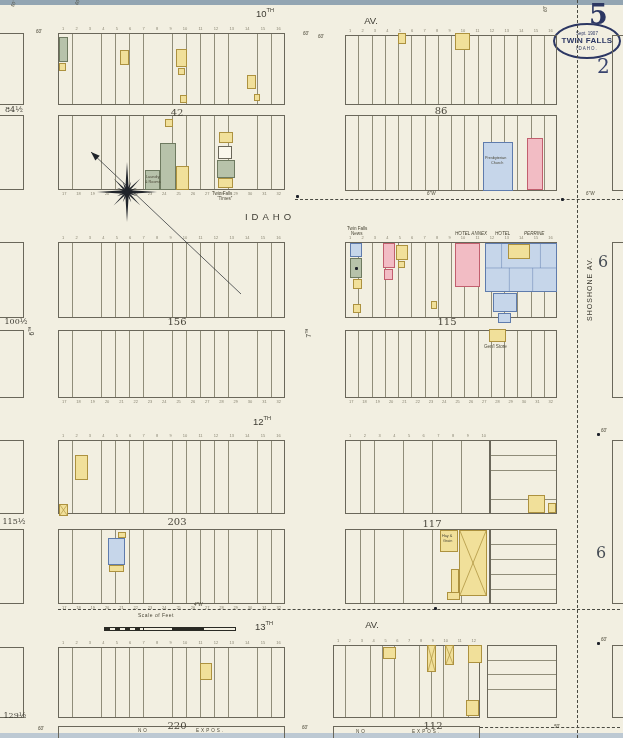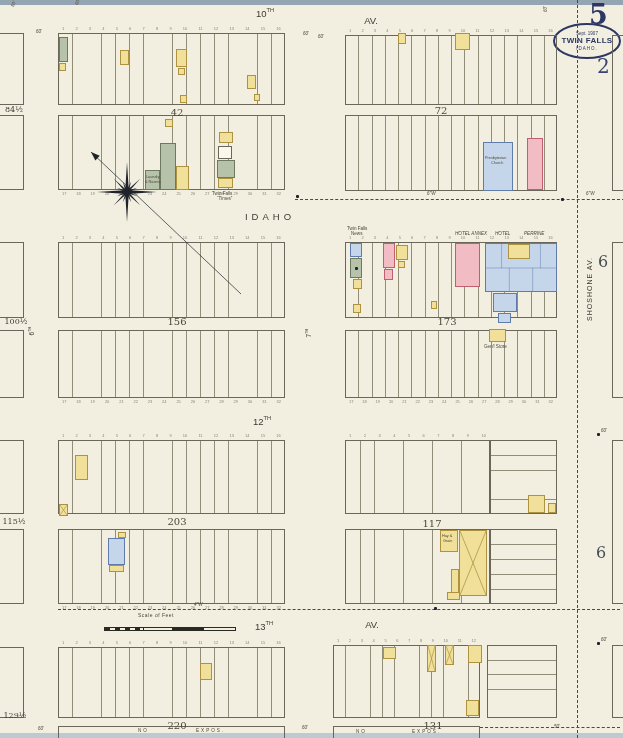--- a/index.html
+++ b/index.html
@@ -381,27 +381,27 @@
     </div>
     <div style="position: absolute; z-index: 2; left: 468px; top: 645px; width: 14px; height: 18px; background: rgb(241, 224, 154); border: 0.8px solid rgb(173, 146, 63);"></div>
     <div style="position: absolute; z-index: 2; left: 466px; top: 700px; width: 13px; height: 16px; background: rgb(241, 224, 154); border: 0.8px solid rgb(173, 146, 63);"></div>
     <div style="position: absolute; z-index: 4; left: 296px; top: 195px; width: 3px; height: 3px; background: rgb(31, 35, 43); border-radius: 1px;"></div>
     <div style="position: absolute; z-index: 4; left: 561px; top: 198px; width: 3px; height: 3px; background: rgb(31, 35, 43); border-radius: 1px;"></div>
     <div style="position: absolute; z-index: 4; left: 597px; top: 433px; width: 3px; height: 3px; background: rgb(31, 35, 43); border-radius: 1px;"></div>
     <div style="position: absolute; z-index: 4; left: 597px; top: 642px; width: 3px; height: 3px; background: rgb(31, 35, 43); border-radius: 1px;"></div>
     <div style="position: absolute; z-index: 4; left: 434px; top: 607px; width: 3px; height: 3px; background: rgb(31, 35, 43); border-radius: 1px;"></div>
     <div style="position: absolute; z-index: 4; left: 355px; top: 267px; width: 3px; height: 3px; background: rgb(31, 35, 43); border-radius: 1px;"></div>
     <div style="position: absolute; z-index: 4; left: 177px; top: 112px; font: 10px &quot;DejaVu Serif&quot;, serif; color: rgb(74, 71, 60); white-space: nowrap; transform: translate(-50%, -50%);">42</div>
-    <div style="position: absolute; z-index: 4; left: 441px; top: 110px; font: 10px &quot;DejaVu Serif&quot;, serif; color: rgb(74, 71, 60); white-space: nowrap; transform: translate(-50%, -50%);">72</div>
+    <div style="position: absolute; z-index: 4; left: 441px; top: 110px; font: 10px &quot;DejaVu Serif&quot;, serif; color: rgb(74, 71, 60); white-space: nowrap; transform: translate(-50%, -50%);">86</div>
     <div style="position: absolute; z-index: 4; left: 177px; top: 321px; font: 10px &quot;DejaVu Serif&quot;, serif; color: rgb(74, 71, 60); white-space: nowrap; transform: translate(-50%, -50%);">156</div>
-    <div style="position: absolute; z-index: 4; left: 447px; top: 321px; font: 10px &quot;DejaVu Serif&quot;, serif; color: rgb(74, 71, 60); white-space: nowrap; transform: translate(-50%, -50%);">173</div>
+    <div style="position: absolute; z-index: 4; left: 447px; top: 321px; font: 10px &quot;DejaVu Serif&quot;, serif; color: rgb(74, 71, 60); white-space: nowrap; transform: translate(-50%, -50%);">115</div>
     <div style="position: absolute; z-index: 4; left: 177px; top: 521px; font: 10px &quot;DejaVu Serif&quot;, serif; color: rgb(74, 71, 60); white-space: nowrap; transform: translate(-50%, -50%);">203</div>
     <div style="position: absolute; z-index: 4; left: 432px; top: 523px; font: 10px &quot;DejaVu Serif&quot;, serif; color: rgb(74, 71, 60); white-space: nowrap; transform: translate(-50%, -50%);">117</div>
     <div style="position: absolute; z-index: 4; left: 177px; top: 725px; font: 10px &quot;DejaVu Serif&quot;, serif; color: rgb(74, 71, 60); white-space: nowrap; transform: translate(-50%, -50%);">220</div>
-    <div style="position: absolute; z-index: 4; left: 433px; top: 725px; font: 10px &quot;DejaVu Serif&quot;, serif; color: rgb(74, 71, 60); white-space: nowrap; transform: translate(-50%, -50%);">131</div>
+    <div style="position: absolute; z-index: 4; left: 433px; top: 725px; font: 10px &quot;DejaVu Serif&quot;, serif; color: rgb(74, 71, 60); white-space: nowrap; transform: translate(-50%, -50%);">112</div>
     <div style="position: absolute; z-index: 4; left: 14px; top: 109px; font: 8px &quot;DejaVu Serif&quot;, serif; color: rgb(63, 61, 53); white-space: nowrap; transform: translate(-50%, -50%);">84½</div>
     <div style="position: absolute; z-index: 4; left: 16px; top: 321px; font: 8px &quot;DejaVu Serif&quot;, serif; color: rgb(63, 61, 53); white-space: nowrap; transform: translate(-50%, -50%);">100½</div>
     <div style="position: absolute; z-index: 4; left: 14px; top: 521px; font: 8px &quot;DejaVu Serif&quot;, serif; color: rgb(63, 61, 53); white-space: nowrap; transform: translate(-50%, -50%);">115½</div>
     <div style="position: absolute; z-index: 4; left: 15px; top: 715px; font: 8px &quot;DejaVu Serif&quot;, serif; color: rgb(63, 61, 53); white-space: nowrap; transform: translate(-50%, -50%);">129½</div>
     <div style="position: absolute; z-index: 4; left: 265px; top: 13px; font: 9.5px &quot;Liberation Sans&quot;, sans-serif; color: rgb(60, 58, 49); white-space: nowrap; transform: translate(-50%, -50%);">10<span class="sup">TH</span></div>
     <div style="position: absolute; z-index: 4; left: 371px; top: 20px; font: 9.5px &quot;Liberation Sans&quot;, sans-serif; color: rgb(60, 58, 49); white-space: nowrap; transform: translate(-50%, -50%);">AV.</div>
     <div style="position: absolute; z-index: 4; left: 270px; top: 216px; font: 9.5px &quot;Liberation Sans&quot;, sans-serif; color: rgb(60, 58, 49); white-space: nowrap; transform: translate(-50%, -50%); letter-spacing: 4px;">IDAHO</div>
     <div style="position: absolute; z-index: 4; left: 262px; top: 421px; font: 9.5px &quot;Liberation Sans&quot;, sans-serif; color: rgb(60, 58, 49); white-space: nowrap; transform: translate(-50%, -50%);">12<span class="sup">TH</span></div>
     <div style="position: absolute; z-index: 4; left: 264px; top: 626px; font: 9.5px &quot;Liberation Sans&quot;, sans-serif; color: rgb(60, 58, 49); white-space: nowrap; transform: translate(-50%, -50%);">13<span class="sup">TH</span></div>
     <div style="position: absolute; z-index: 4; left: 372px; top: 624px; font: 9.5px &quot;Liberation Sans&quot;, sans-serif; color: rgb(60, 58, 49); white-space: nowrap; transform: translate(-50%, -50%);">AV.</div>

